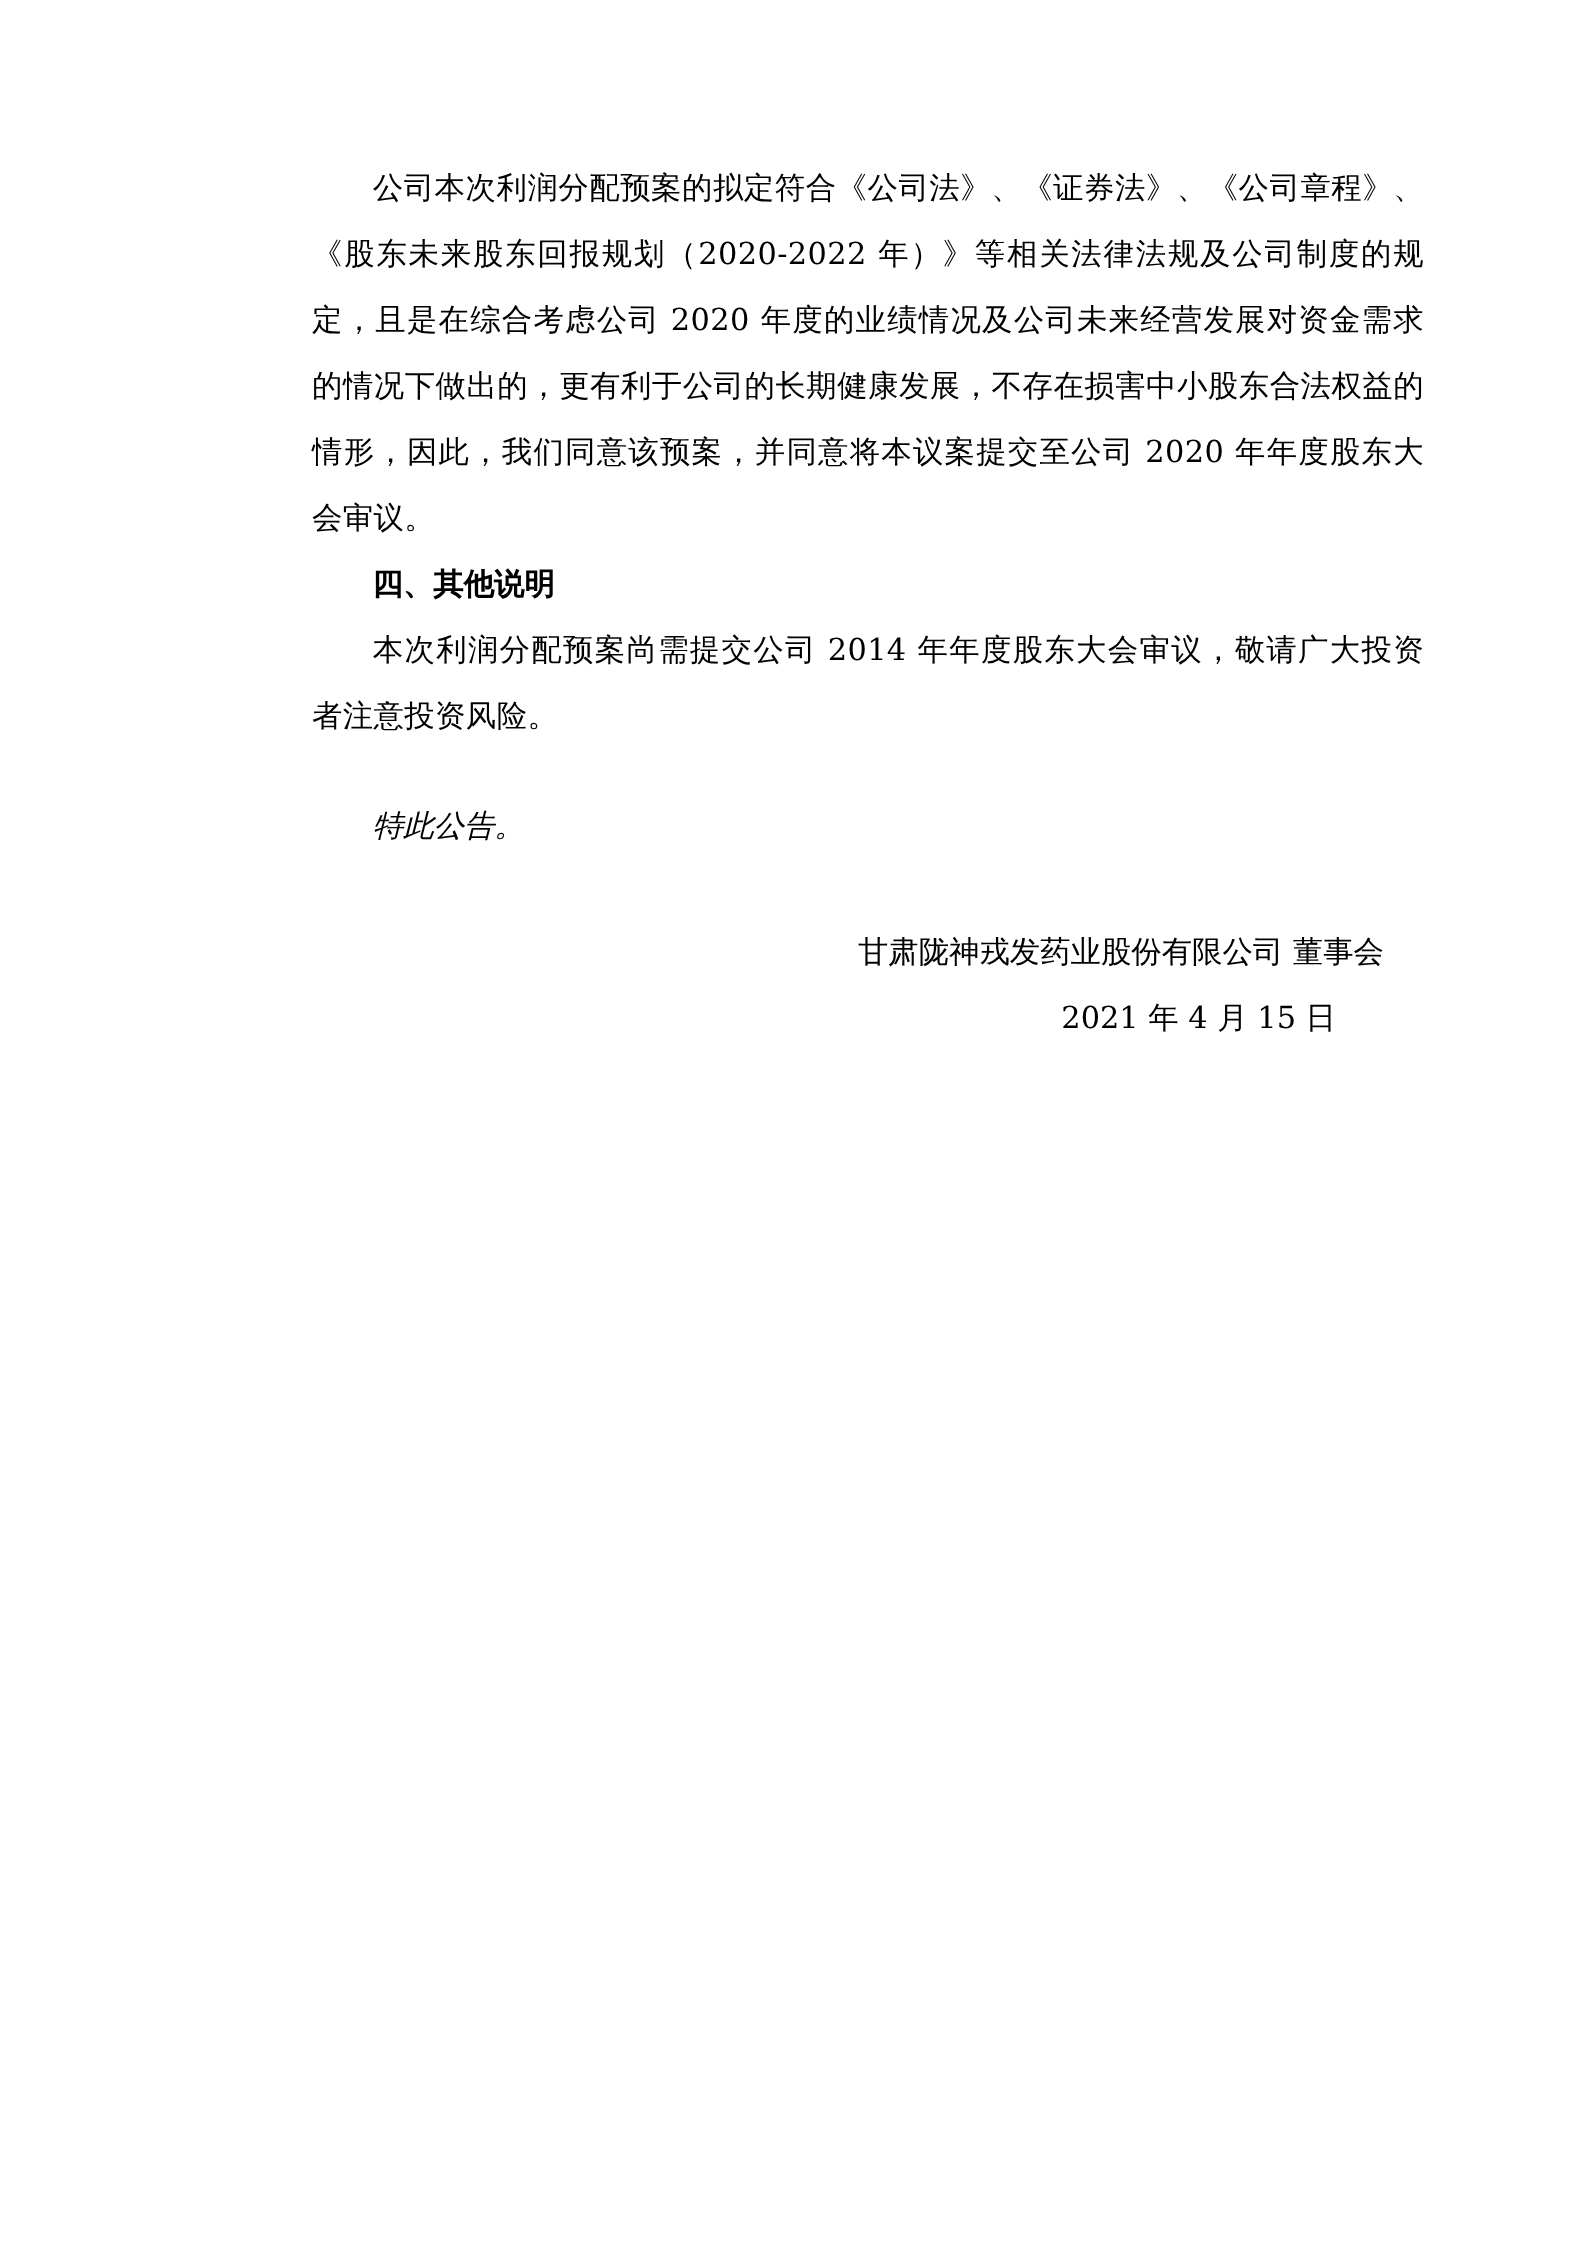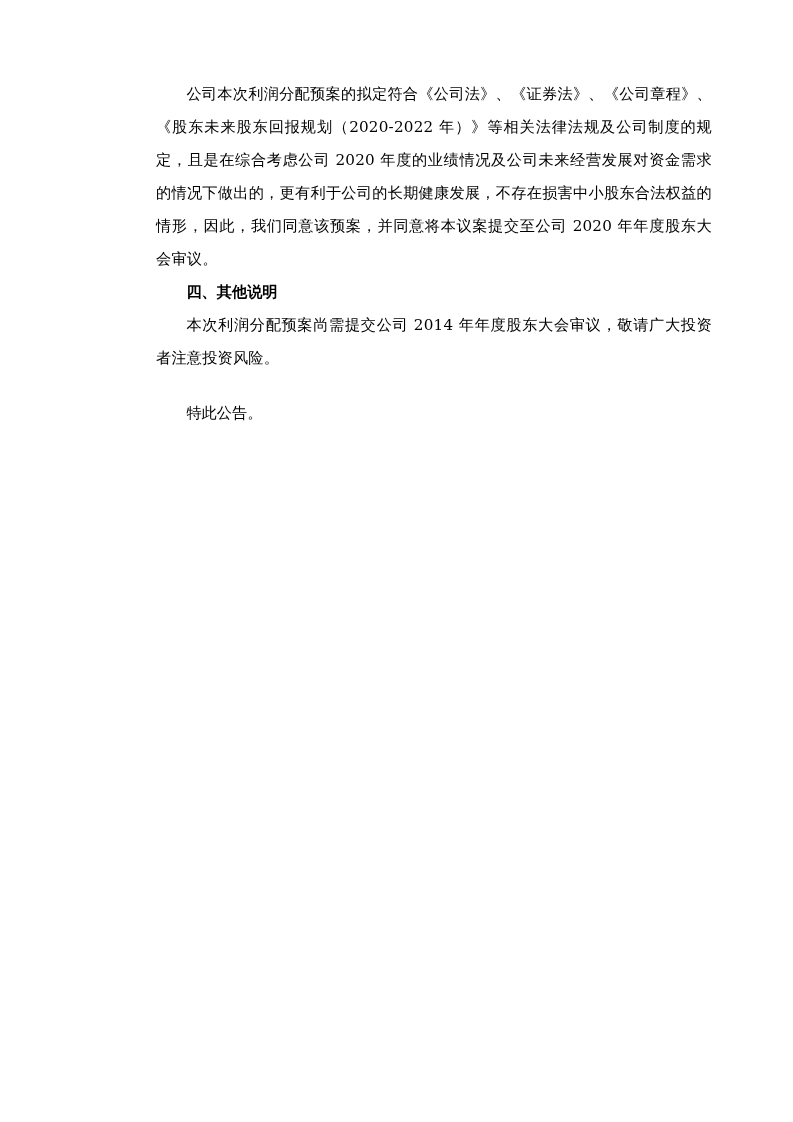--- a/index.html
+++ b/index.html
@@ -44,20 +44,21 @@
     font-family: "DejaVu Sans", "Liberation Sans", sans-serif;
   }
   .spacer-md {
     height: 22px;
   }
   .notice {
     font-size: 15.2px;
     line-height: 33px;
     margin: 0;
     text-indent: 2em;
+    font-style: italic;
   }
   .signature-block {
     margin-top: 30px;
     text-align: right;
   }
   .sign-company {
     font-size: 15.2px;
     line-height: 33px;
     margin: 0;
     padding-right: 20px;
@@ -79,16 +80,18 @@
 
     <h2 class="heading">四、其他说明</h2>
 
     <p class="para">本次利润分配预案尚需提交公司 2014 年年度股东大会审议，敬请广大投资者注意投资风险。</p>
 
     <div class="spacer-md"></div>
 
     <p class="notice">特此公告。</p>
 
     <div class="signature-block">
+      <p class="sign-company">甘肃陇神戎发药业股份有限公司 董事会</p>
+      <p class="sign-date">2021 年 4 月 15 日</p>
     </div>
 
   </div>
 </div>
 
 </body></html>

